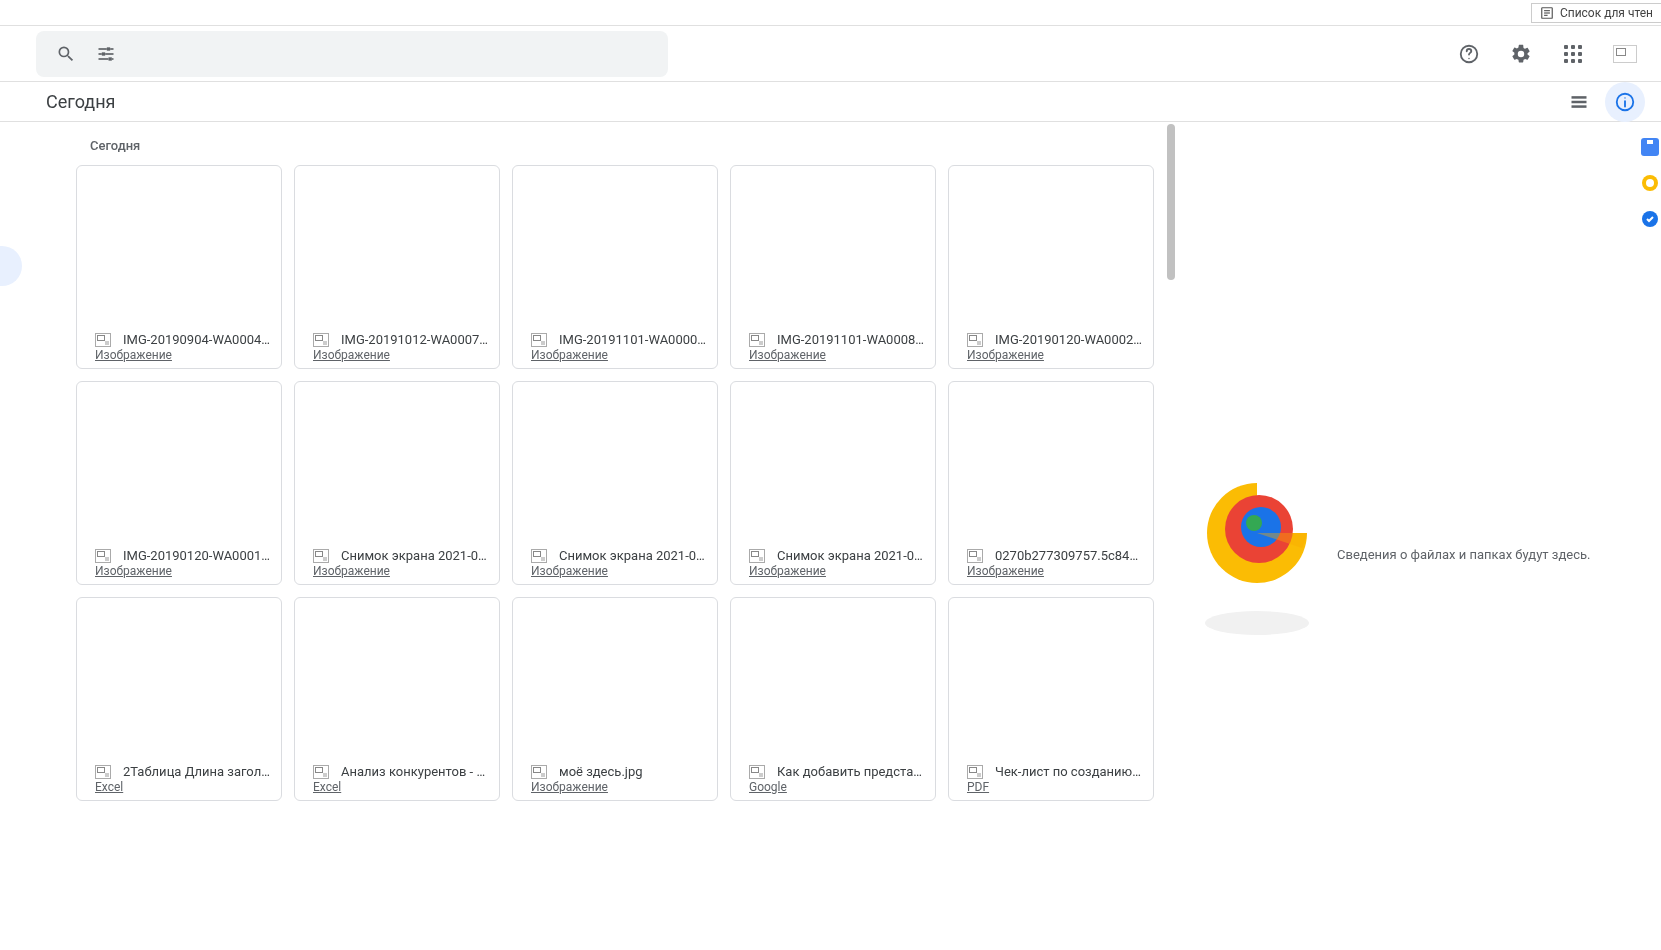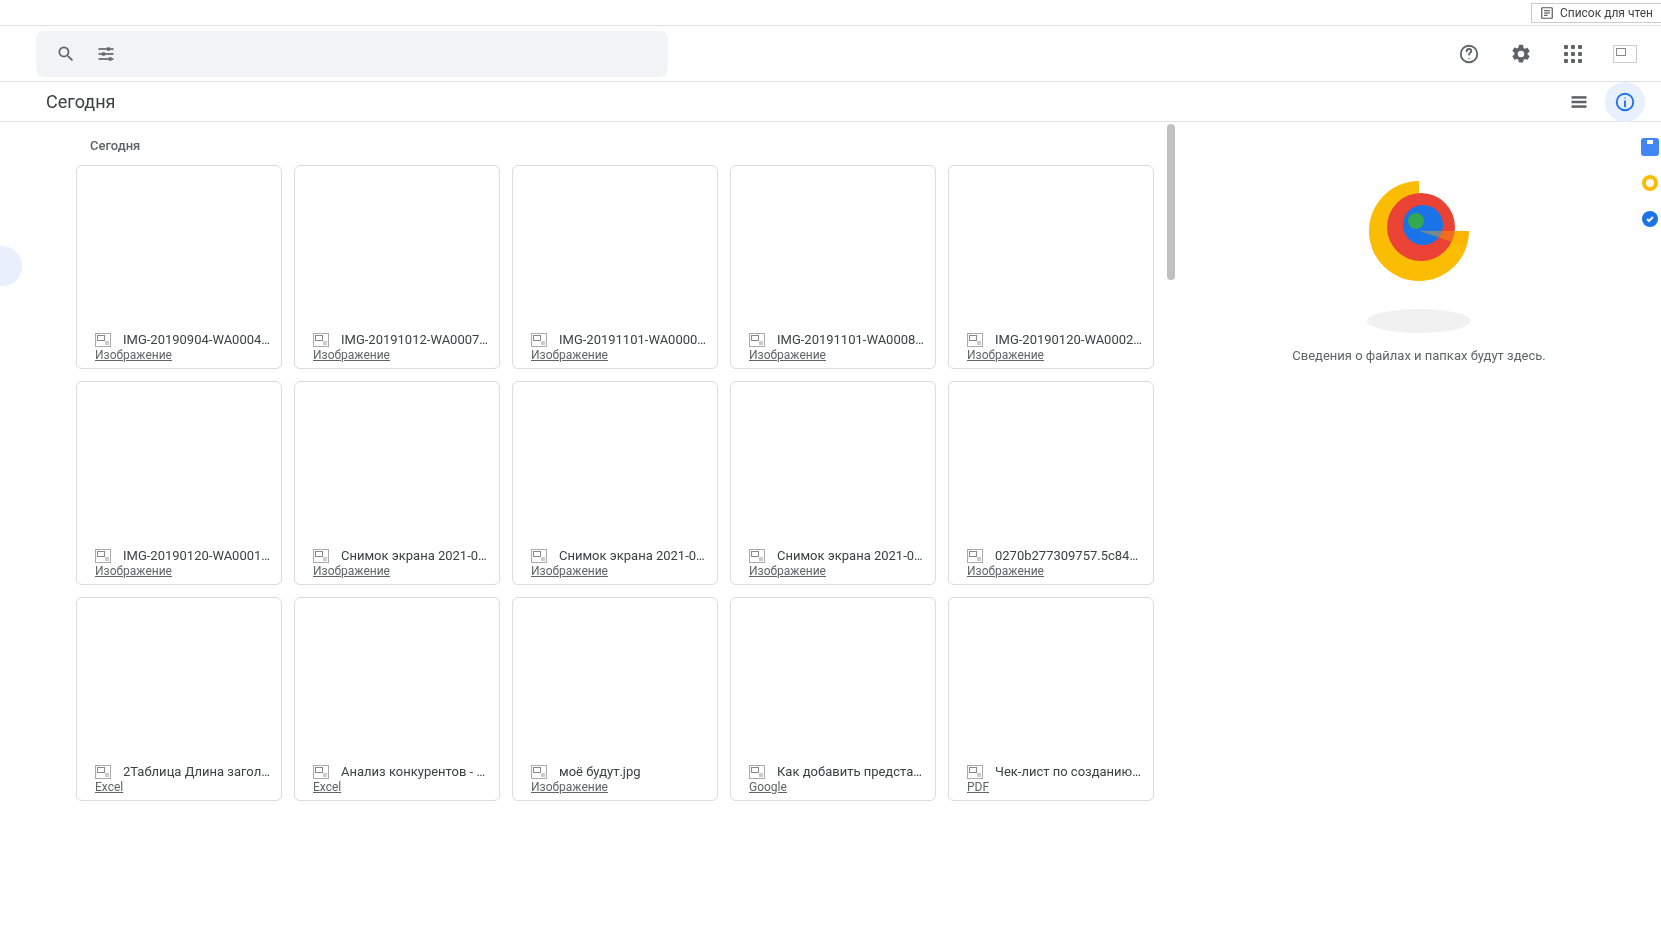--- a/index.html
+++ b/index.html
@@ -40,21 +40,21 @@
 .card { width: 206px; height: 204px; border: 1px solid #dadce0; border-radius: 6px; background:#fff; position: relative; cursor:pointer; }
 .card-footer { position:absolute; bottom:6px; left:18px; right:10px; }
 .card-footer .title-row { display:flex; align-items:center; gap: 12px; }
 .broken-img { width: 16px; height: 14px; border:1px solid #aaa; position:relative; flex-shrink:0; display:inline-block; }
 .broken-img::before { content:""; position:absolute; left:1px; top:1px; right:5px; bottom:5px; border:1px solid #888; }
 .broken-img::after { content:""; position:absolute; right:1px; bottom:1px; width:4px; height:4px; background:#ccc; }
 .card-title { font-size: 13px; color:#3c4043; white-space:nowrap; overflow:hidden; text-overflow:ellipsis; max-width: 154px; }
 .card-type { font-size: 12px; color:#5f6368; margin-top: 1px; text-decoration: underline; }
 
 
-.side-panel { flex: 1; display:flex; flex-direction:column; align-items:center; padding-top: 34px; border-left: 0; }
+.side-panel { flex: 1; display:flex; flex-direction:row; align-items:center; padding-top: 34px; border-left: 0; }
 .side-illustration { width: 160px; height: 190px; position:relative; display:flex; align-items:center; justify-content:center; }
 .info-text { font-size:13px; color:#5f6368; text-align:center; margin-top:2px; }
 
 
 .right-rail { position:absolute; right:0; top:138px; width:22px; display:flex; flex-direction:column; align-items:center; gap:18px; }
 .right-rail .rail-item { width:18px; height:18px; }
 
 
 .left-pill { position:absolute; left:0; top:246px; width:22px; height:40px; background:#e8f0fe; border-radius: 0 20px 20px 0; }
 
@@ -266,21 +266,21 @@
               <span class="broken-img"></span>
               <span class="card-title">Анализ конкурентов - ки...</span>
             </div>
             <div class="card-type">Excel</div>
           </div>
         </div>
         <div class="card">
           <div class="card-footer">
             <div class="title-row">
               <span class="broken-img"></span>
-              <span class="card-title">моё будут.jpg</span>
+              <span class="card-title">моё здесь.jpg</span>
             </div>
             <div class="card-type">Изображение</div>
           </div>
         </div>
         <div class="card">
           <div class="card-footer">
             <div class="title-row">
               <span class="broken-img"></span>
               <span class="card-title">Как добавить представи...</span>
             </div>

